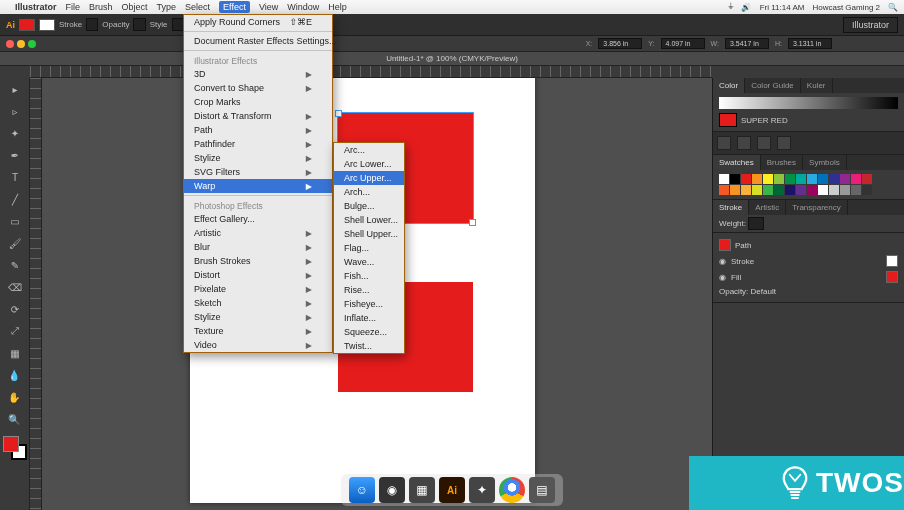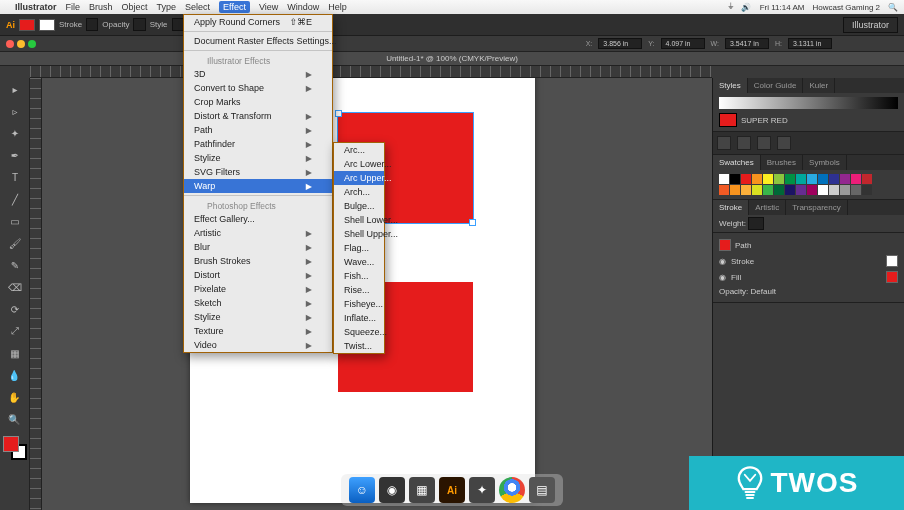--- a/index.html
+++ b/index.html
@@ -67,39 +67,39 @@
 .appearance-row { display: flex; align-items: center; gap: 4px; padding: 2px 0; }
 .appearance-row .sw { width: 12px; height: 12px; border: 1px solid #666; }
 .mini-icons { display: flex; gap: 6px; background: #2e2e2e; padding: 4px; border-bottom: 1px solid #1f1f1f; }
 .mini-icons span { width: 14px; height: 14px; background: #444; border: 1px solid #222; }
 
 
 .menu { position: absolute; background: #eaeaea; border: 1px solid #a16207; box-shadow: 2px 4px 10px rgba(0,0,0,.4); font-size: 9px; color: #222; }
 .menu-item { padding: 2px 20px 2px 10px; display: flex; justify-content: space-between; align-items: center; white-space: nowrap; cursor: default; }
 .menu-item.highlight { background: #3874d6; color: #fff; }
 .menu-sep { height: 1px; background: #c4c4c4; margin: 2px 0; }
-.menu-heading { padding: 3px 23px 1px; color: #888; font-size: 8.5px; }
+.menu-heading { padding: 3px 10px 1px; color: #888; font-size: 8.5px; }
 .menu .arrow { font-size: 8px; color: #666; }
 .menu-item.highlight .arrow { color: #fff; }
 
 .effect-menu { top: 14px; left: 183px; width: 150px; }
-.warp-menu { top: 142px; left: 333px; width: 52px; }
+.warp-menu { top: 142px; left: 333px; width: 72px; }
 
 
 .dock { position: absolute; bottom: 4px; left: 50%; transform: translateX(-50%); display: flex; gap: 4px; background: rgba(220,220,220,.35); padding: 3px 8px; border-radius: 6px; }
 .dock-item { width: 26px; height: 26px; border-radius: 4px; display: flex; align-items: center; justify-content: center; font-size: 12px; color: #fff; }
 .di-finder { background: linear-gradient(#3ea0ff,#0a5fc2); }
 .di-dash { background: #333; }
 .di-ai { background: #2a1400; color: #ff9a00; font-weight: bold; font-size: 10px; }
 .di-app1 { background: #444; }
 .di-chrome { background: radial-gradient(circle at 50% 40%, #fff 20%, #4285f4 22% 40%, transparent 41%), conic-gradient(#ea4335 0 120deg,#fbbc05 120deg 240deg,#34a853 240deg 360deg); border-radius:50%; }
 .di-app2 { background: #555; }
 
 
-.watermark { position: absolute; right: 0; bottom: 0; width: 215px; height: 54px; background: #1fb6c6; display: flex; align-items: center; justify-content: center; gap: 6px; color: #fff; font-weight: 800; font-size: 28px; font-family: Arial Black, Arial, sans-serif; letter-spacing: 1px; z-index: 50; }
+.watermark { position: absolute; right: 0; bottom: 0; width: 215px; height: 54px; background: #1fb6c6; display: flex; align-items: center; justify-content: flex-end; gap: 6px; color: #fff; font-weight: 800; font-size: 28px; font-family: Arial Black, Arial, sans-serif; letter-spacing: 1px; z-index: 50; }
 .watermark .bulb { width: 30px; height: 40px; position: relative; }
 .watermark .bulb svg { width: 100%; height: 100%; }
 
 
 .mac-menubar .left span.hl { background: #3874d6; color: #fff; padding: 1px 4px; border-radius: 2px; }
 </style>
 </head>
 <body>
 
 <div class="mac-menubar">
@@ -190,21 +190,21 @@
     <div class="ruler-v"></div>
     <div class="artboard">
       <div class="red-square rs1"></div>
       <div class="red-square rs2"></div>
     </div>
   </div>
 
   <div class="right-panels">
     <div class="panel">
       <div class="panel-tabs">
-        <div class="panel-tab active">Styles</div>
+        <div class="panel-tab active">Color</div>
         <div class="panel-tab">Color Guide</div>
         <div class="panel-tab">Kuler</div>
       </div>
       <div class="panel-body">
         <div class="color-strip"></div>
         <div class="super-red">
           <div class="sw"></div>
           <span>SUPER RED</span>
         </div>
       </div>

